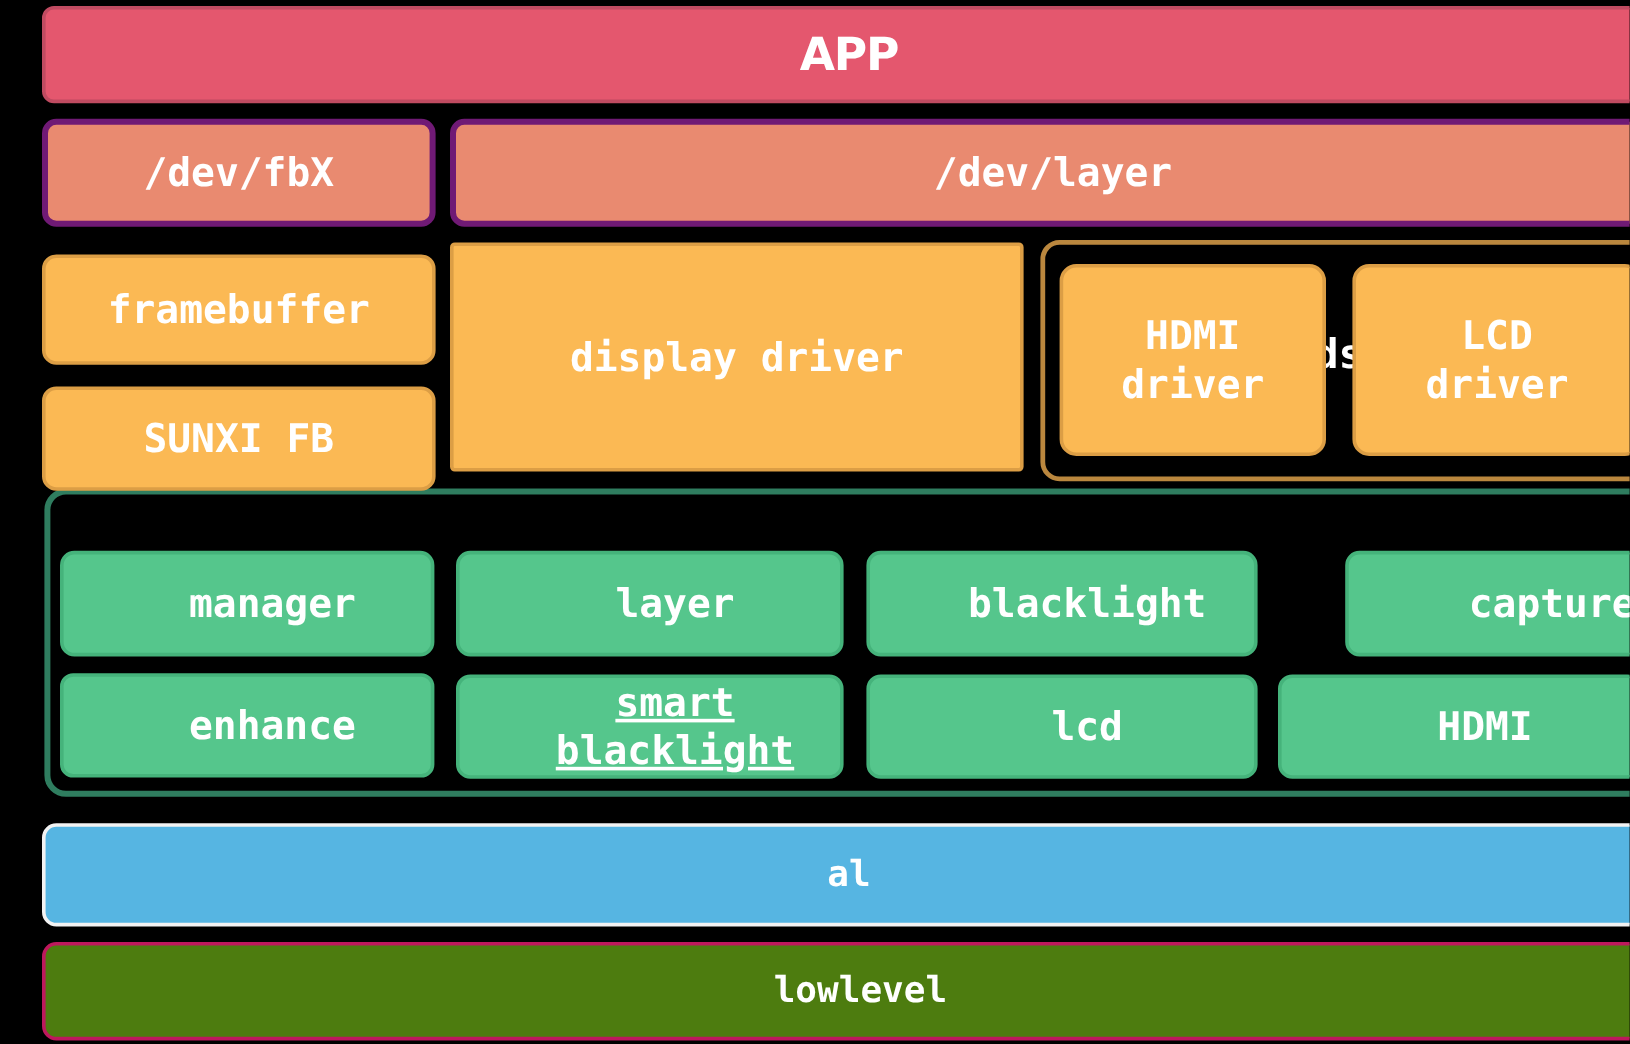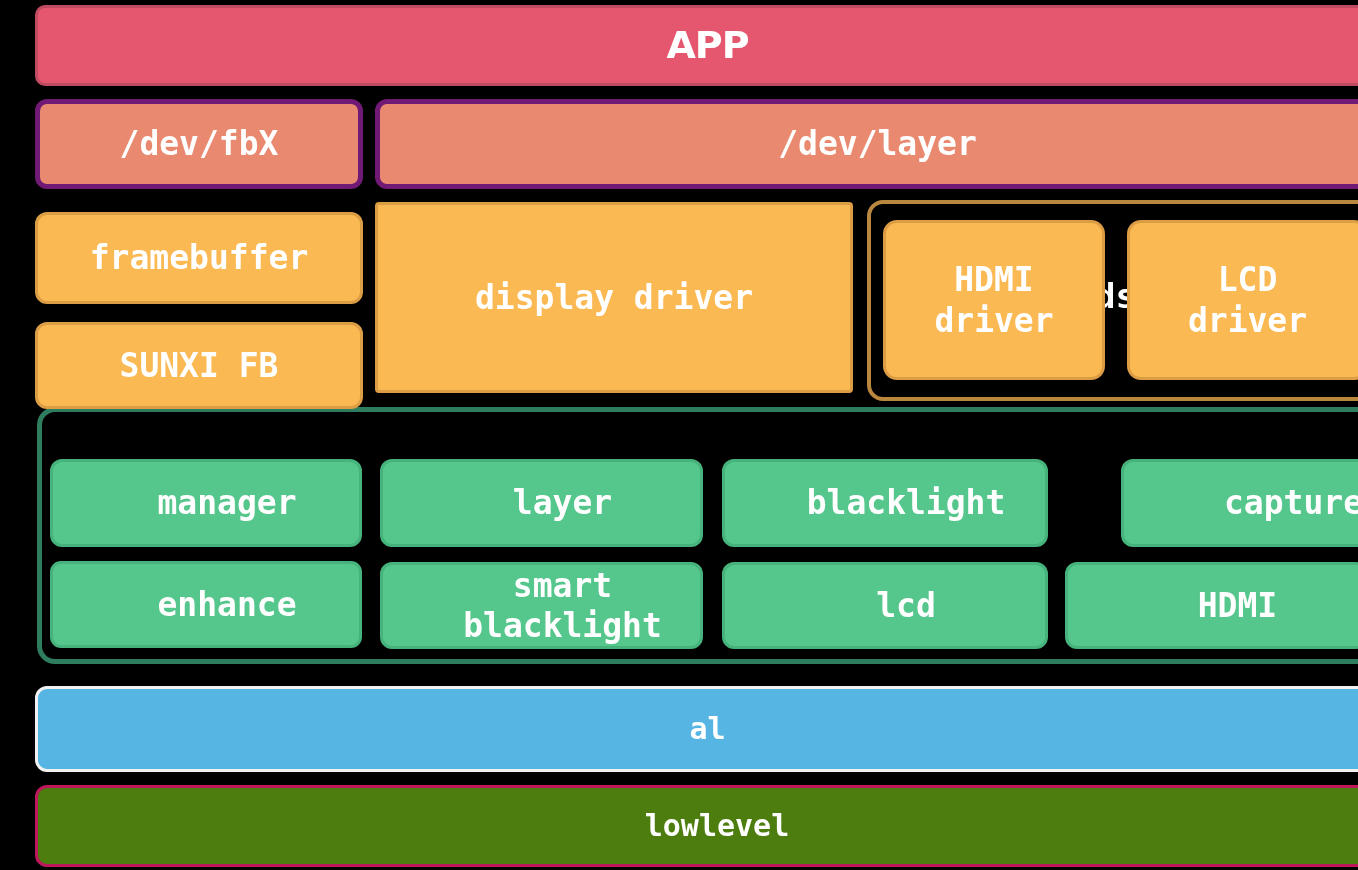--- a/index.html
+++ b/index.html
@@ -66,21 +66,21 @@
     line-height: 1; z-index: 0; white-space: nowrap;
   }
   #hdmi-driver { left: 855px;  top: 220px; width: 222px; height: 160px; border-radius: 14px; z-index: 2; }
   #lcd-driver  { left: 1099px; top: 220px; width: 241px; height: 160px; border-radius: 14px; z-index: 2; }
   #disp-core   { left: 9px;   top: 407px; width: 1340px; height: 257px; }
   #core-manager   { left: 22px;   top: 459px; width: 312px; height: 88px; }
   #core-layer     { left: 352px;  top: 459px; width: 323px; height: 88px; }
   #core-transform { left: 694px;  top: 459px; width: 326px; height: 88px; }
   #core-capture   { left: 1093px; top: 459px; width: 303px; height: 88px; }
   #core-enhance   { left: 22px;   top: 561px; width: 312px; height: 87px; border-radius: 11px; }
-  #core-smbl      { left: 352px;  top: 562px; width: 323px; height: 87px; line-height: 1.2; }
+  #core-smbl      { left: 352px;  top: 562px; width: 323px; height: 87px; line-height: 1.2; text-decoration: underline; }
   #core-lcd       { left: 694px;  top: 562px; width: 326px; height: 87px; }
   #core-hdmi      { left: 1037px; top: 562px; width: 303px; height: 87px; }
   #al         { left: 7px; top: 686px; width: 1345px; height: 86px; }
   #lowlevel   { left: 7px; top: 785px; width: 1345px; height: 82px; }
 </style>
 </head>
 <body>
 
 <div id="canvas">
 

